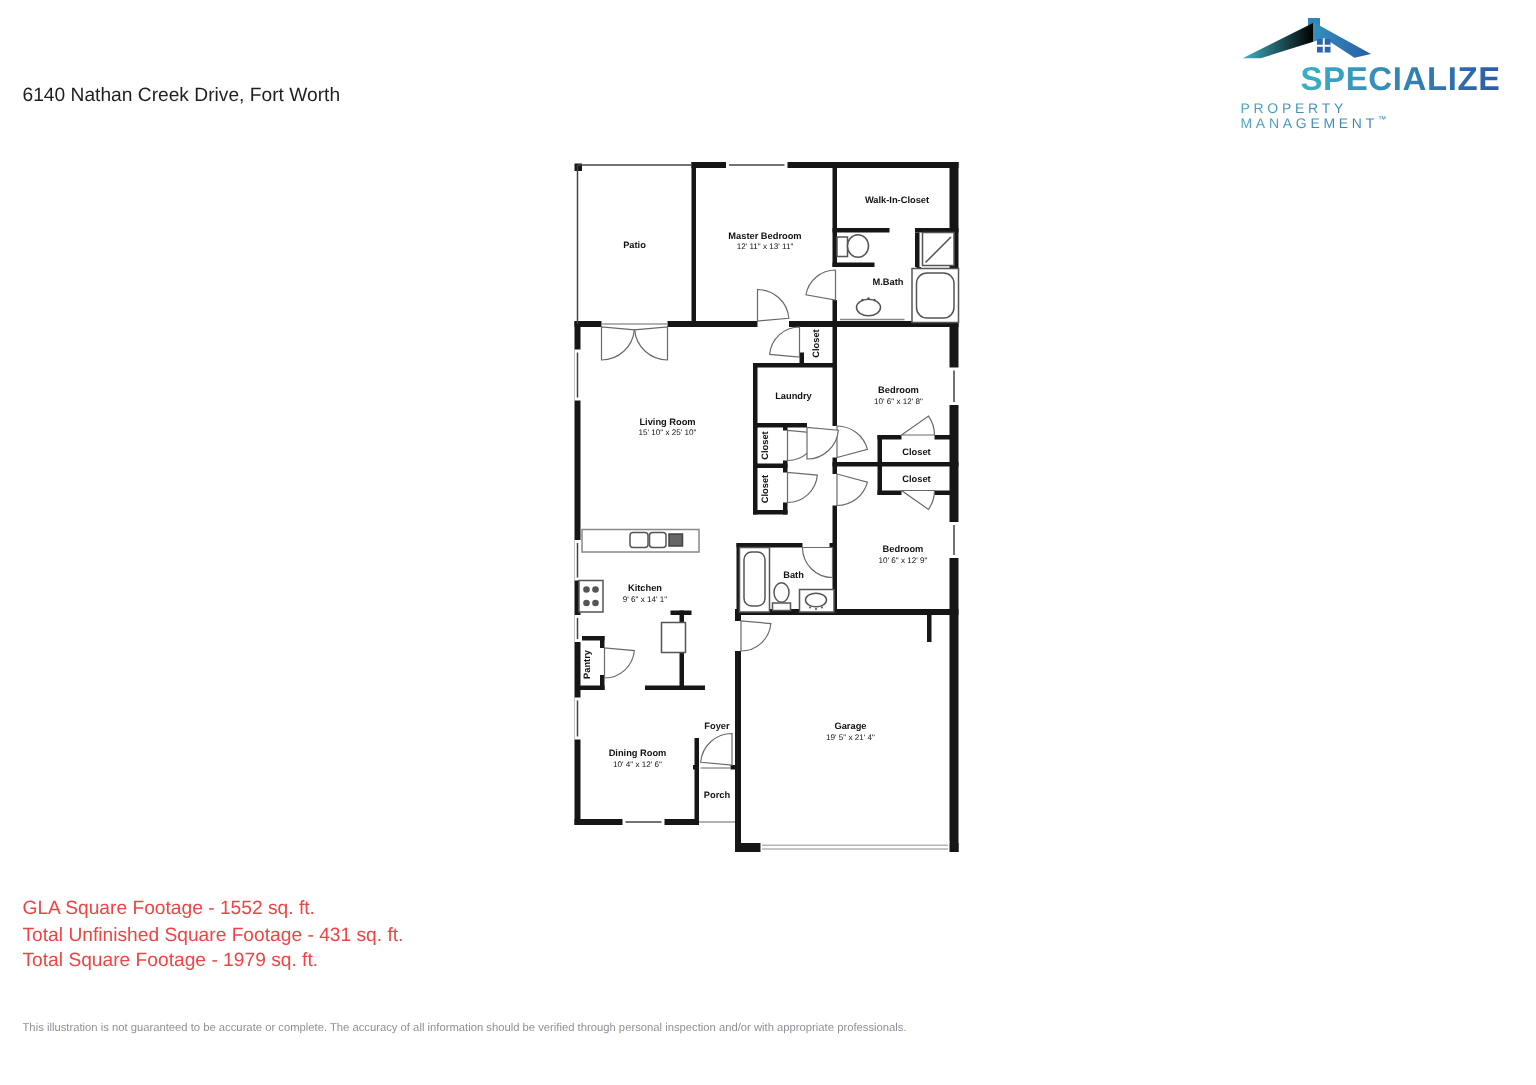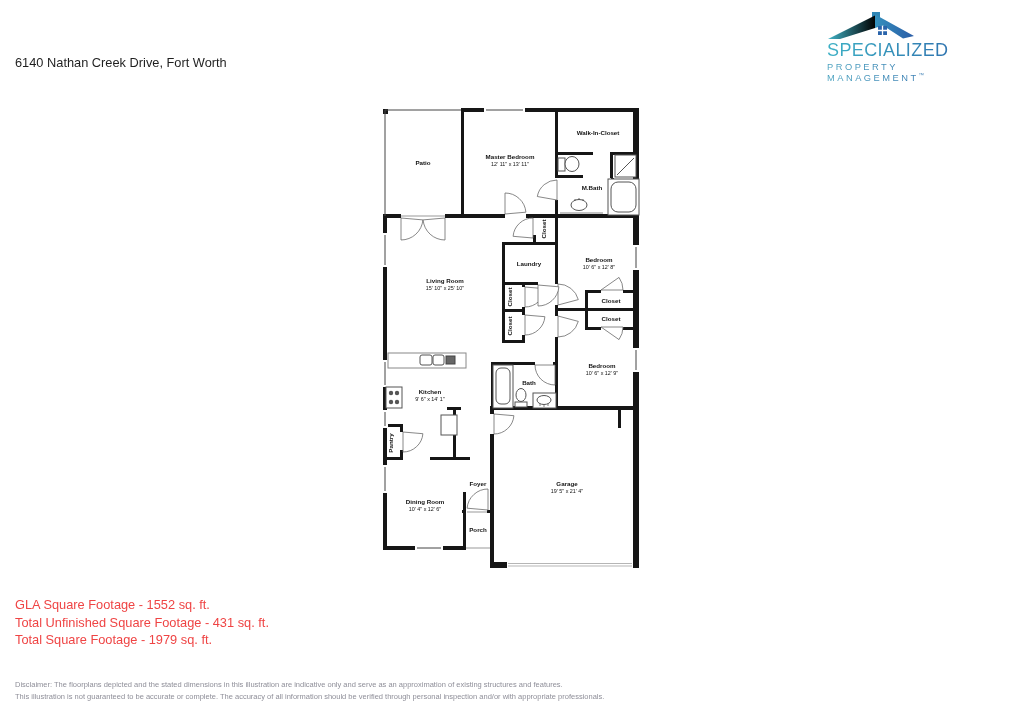--- a/index.html
+++ b/index.html
@@ -1,23 +1,23 @@
 <!DOCTYPE html>
 <html><head>
 <meta charset="utf-8">
 <style>
   html,body{margin:0;padding:0;background:#ffffff;}
   .page{position:relative;width:1024px;height:723px;background:#ffffff;overflow:hidden;
         font-family:"Liberation Sans",sans-serif;}
   .header{position:absolute;left:15px;top:8px;font-size:12.8px;line-height:17.5px;color:#1f1f1f;margin-top:46px;}
   .logo{position:absolute;left:827px;top:12px;width:172px;}
   .logo svg{display:block;margin-left:1px;}
-  .brand{font-size:18px;font-weight:400;letter-spacing:.4px;margin-top:1px;
+  .brand{font-size:22px;font-weight:700;letter-spacing:.4px;margin-top:1px;
          background:linear-gradient(90deg,#3cb0c5,#2a5ca7);
-         -webkit-background-clip:text;background-clip:text;color:transparent;}
+         -webkit-background-clip:text;background-clip:text;color:transparent;margin-left:40px;}
   .tagline{font-size:9.3px;font-weight:500;letter-spacing:2.5px;margin-top:1px;
            background:linear-gradient(90deg,#49a2bf,#2a5ca7);
            -webkit-background-clip:text;background-clip:text;color:transparent;}
   .tm{font-size:5.5px;letter-spacing:0;vertical-align:4px;}
   .plan{position:absolute;left:383px;top:106px;width:256px;height:462px;overflow:visible;}
   .plan text{font-family:"Liberation Sans",sans-serif;fill:#121212;}
   .summary{position:absolute;left:15px;top:596px;font-size:12.8px;line-height:17.6px;color:#ef4444;}
   .disclaimer{position:absolute;left:15px;top:679px;font-size:7.5px;line-height:11.8px;color:#8f8f99;}
 </style>
 </head>
@@ -204,17 +204,16 @@
       <text x="95" y="426" text-anchor="middle" font-size="6.2" font-weight="bold">Porch</text>
     </svg>
 
   <div class="summary">
     <div>GLA Square Footage - 1552 sq. ft.</div>
     <div>Total Unfinished Square Footage - 431 sq. ft.</div>
     <div>Total Square Footage - 1979 sq. ft.</div>
   </div>
 
   <div class="disclaimer">
-    <div>Disclaimer: The floorplans depicted and the stated dimensions in this illustration are indicative only and serve as an approximation of existing structures and features.</div>
     <div>This illustration is not guaranteed to be accurate or complete. The accuracy of all information should be verified through personal inspection and/or with appropriate professionals.</div>
   </div>
 
 </div>
 
 </body></html>

